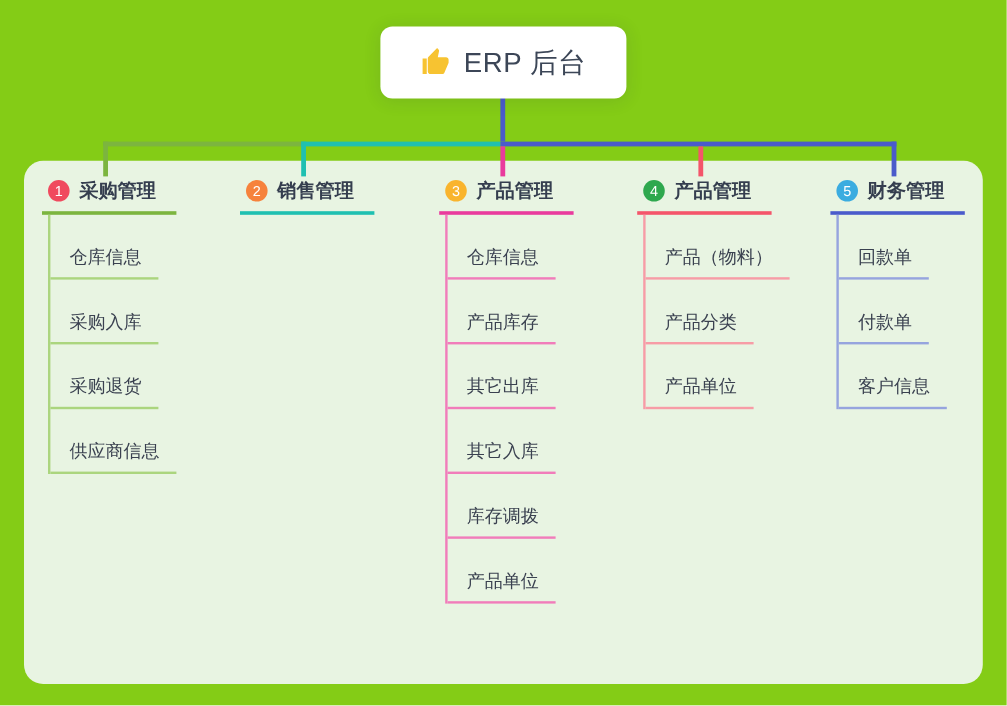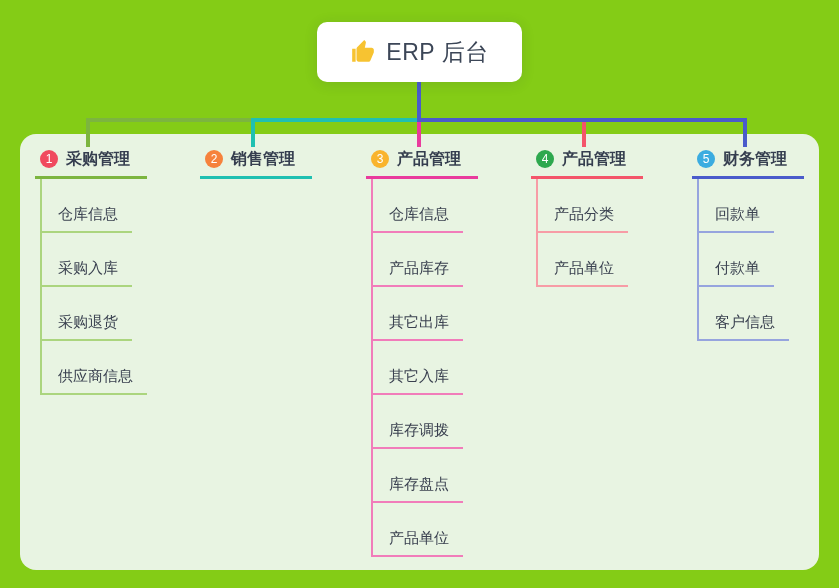--- a/index.html
+++ b/index.html
@@ -106,33 +106,33 @@
           <li>
     <span class="child-label">其它出库</span>
   </li>
           <li>
     <span class="child-label">其它入库</span>
   </li>
           <li>
     <span class="child-label">库存调拨</span>
   </li>
           <li>
-    <span class="child-label">库存盘点</span>
-  </li>
-          <li>
     <span class="child-label">产品单位</span>
   </li>
         </ul>
   </div>
       <div class="branch" style="left: 531px; --line: #F4556A; --light: #F79CA6; --badge: #2EA84E;">
     <div class="branch-header">
       <span class="badge">4</span>
       <span class="branch-label">产品管理</span>
     </div>
     <ul class="children">
+          <li>
+    <span class="child-label">产品（物料）</span>
+  </li>
           <li>
     <span class="child-label">产品分类</span>
   </li>
           <li>
     <span class="child-label">产品单位</span>
   </li>
         </ul>
   </div>
       <div class="branch" style="left: 692px; --line: #4A5BCB; --light: #96A4DE; --badge: #3BACE0;">
     <div class="branch-header">

